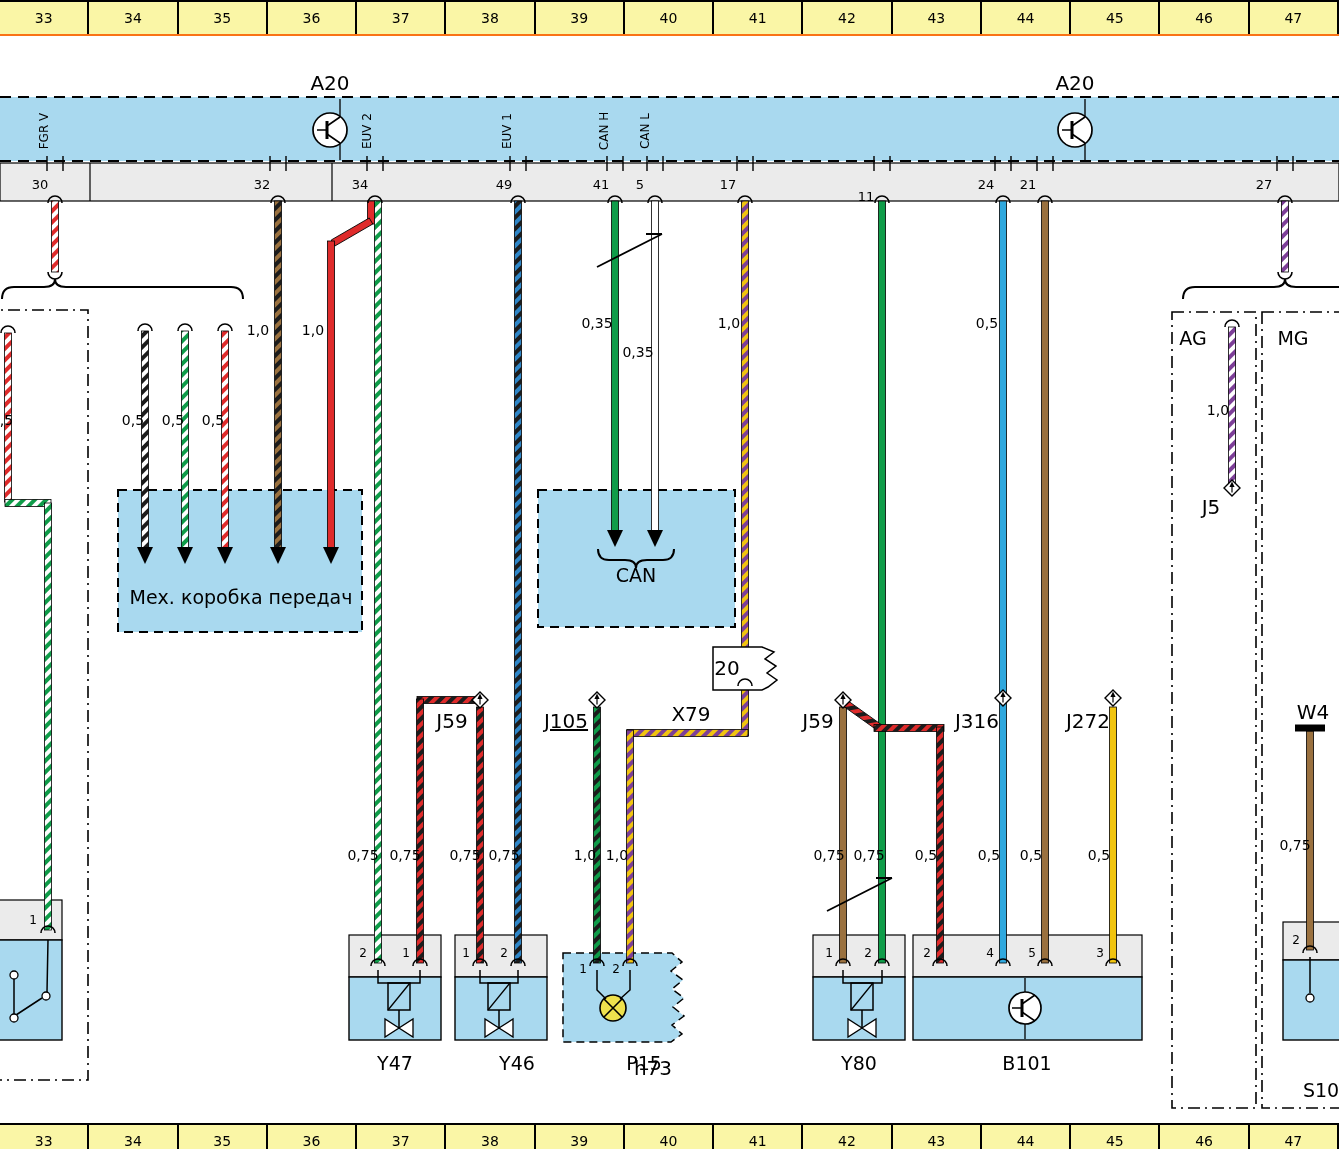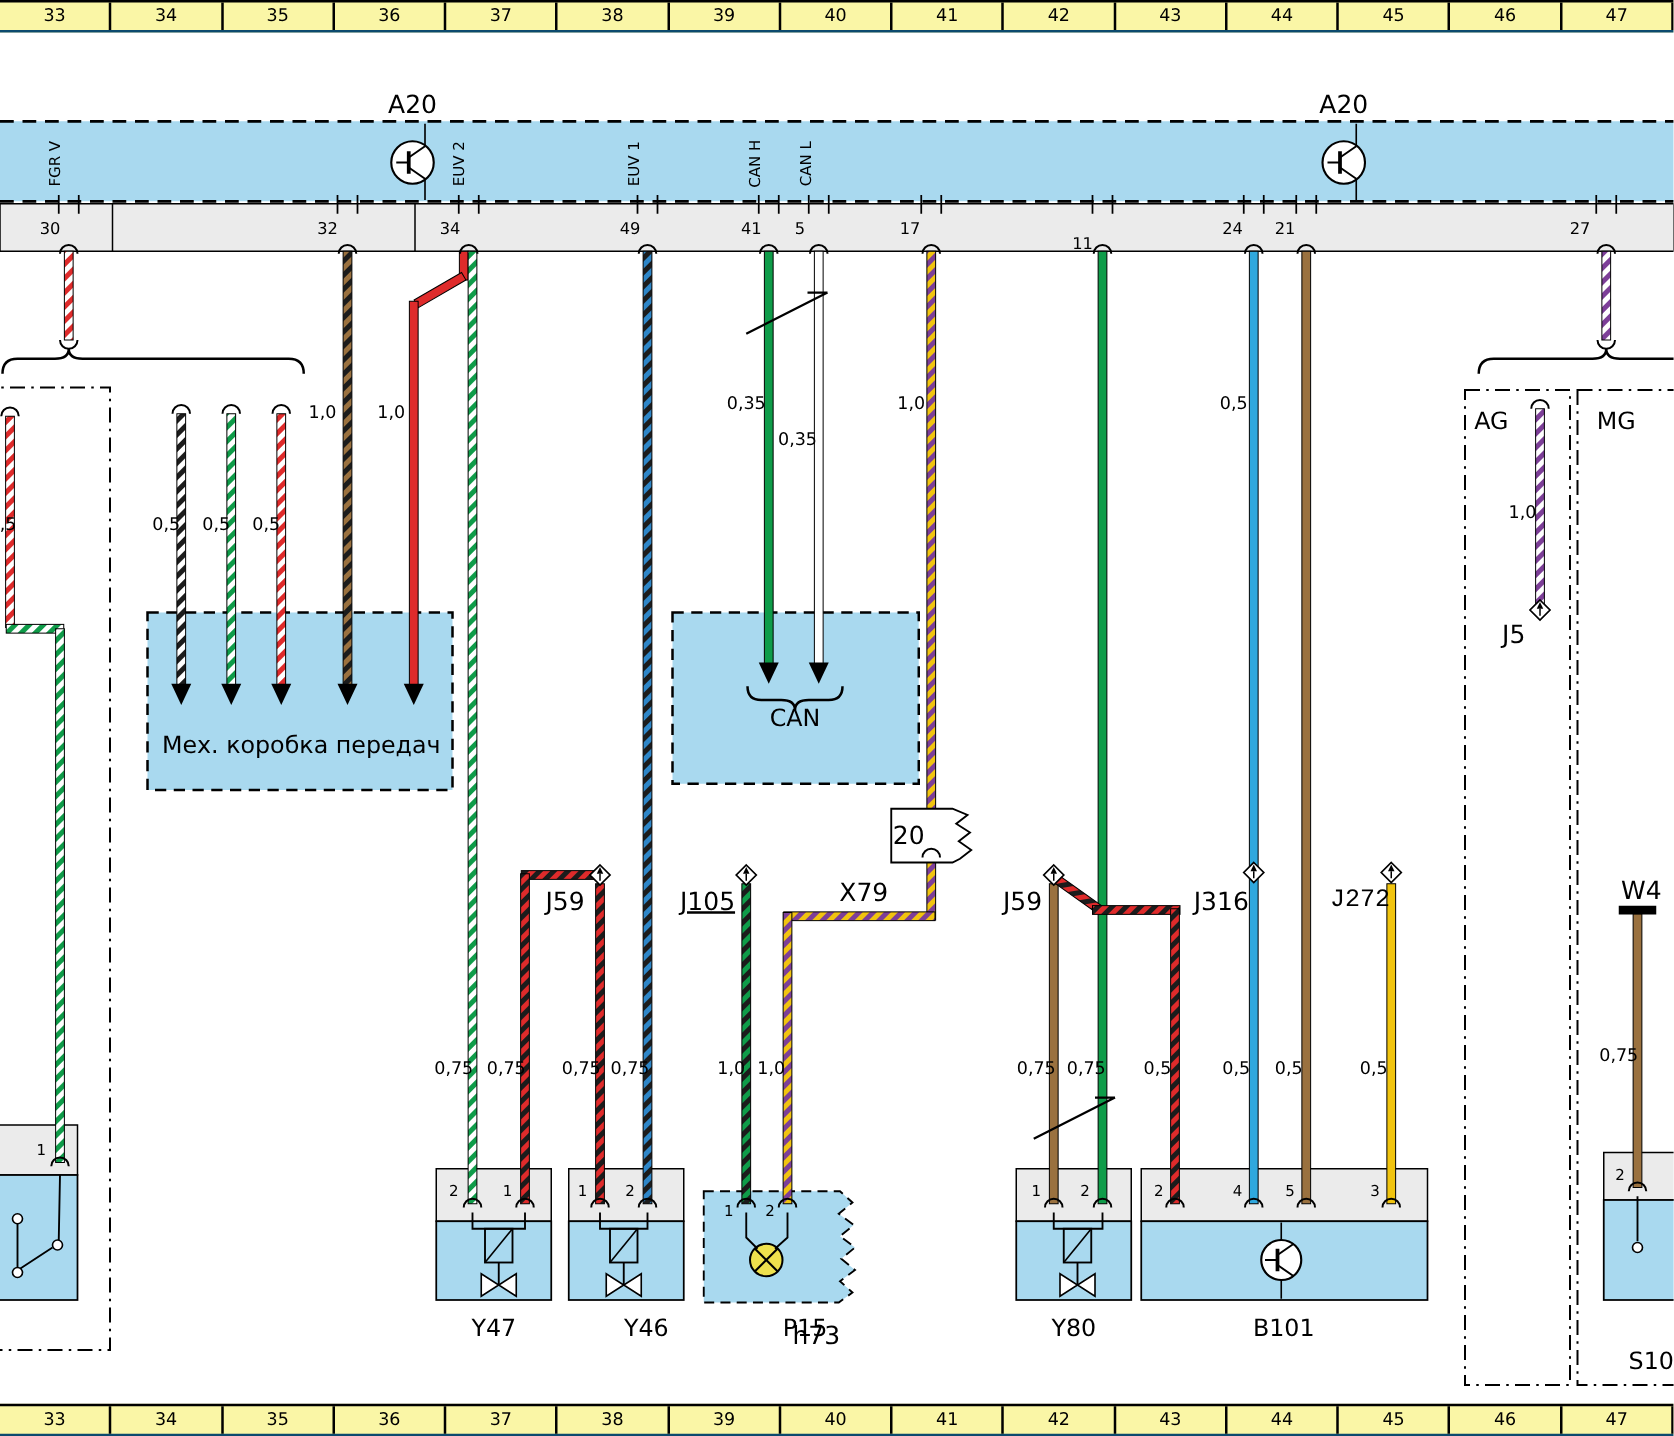--- a/index.html
+++ b/index.html
@@ -1,21 +1,21 @@
 <!DOCTYPE html>
 <html><head>
 <meta charset="utf-8">
 <style>
   html,body{margin:0;padding:0;background:#fff}
   #root{position:relative;width:1339px;height:1149px;overflow:hidden;background:#fff;
         font-family:"DejaVu Sans",sans-serif;color:#000}
   #gfx{position:absolute;left:0;top:0;z-index:1}
   #labels{position:absolute;left:0;top:0;width:100%;height:100%;z-index:4;pointer-events:none}
-  .ruler{position:absolute;left:0;width:1339px;height:26px;display:flex;box-sizing:border-box;
-         border-top:2px solid #000;border-bottom:2px solid #0c4a6e;z-index:3}
+  .ruler{position:absolute;left:0;width:1339px;height:36px;display:flex;box-sizing:border-box;
+         border-top:2px solid #000;border-bottom:2px solid #f97316;z-index:3}
   .ruler .cell{flex:1;display:flex;align-items:center;justify-content:center;
                font-size:14px;border-right:2px solid #000;box-sizing:border-box}
   .lbl{position:absolute;transform:translate(-50%,-50%);white-space:nowrap;line-height:1}
   .pin{font-size:13px}
   .pin2{font-size:12px}
   .gauge{font-size:14px}
   .conn{font-size:20px}
   .name{font-size:19px}
   .title{font-size:19px}
   .big{font-size:20px}
@@ -253,21 +253,21 @@
       <div class="cell">44</div>
       <div class="cell">45</div>
       <div class="cell">46</div>
       <div class="cell">47</div>
     </div>
   <div id="labels">
       <div class="lbl conn" style="left: 452px; top: 721px;">J59</div>
       <div class="lbl conn" style="left: 566px; top: 721px; text-decoration: underline;">J105</div>
       <div class="lbl conn" style="left: 818px; top: 721px;">J59</div>
       <div class="lbl conn" style="left: 977px; top: 721px;">J316</div>
-      <div class="lbl conn" style="left: 1088px; top: 721px; font-family: Liberation Mono, monospace;">J272</div>
+      <div class="lbl conn" style="left: 1088px; top: 721px;">J272</div>
       <div class="lbl conn" style="left: 1211px; top: 507px;">J5</div>
       <div class="lbl big" style="left: 330px; top: 83px;">A20</div>
       <div class="lbl big" style="left: 1075px; top: 83px;">A20</div>
       <div class="lbl pin" style="left: 40px; top: 184px;">30</div>
       <div class="lbl pin" style="left: 262px; top: 184px;">32</div>
       <div class="lbl pin" style="left: 360px; top: 184px;">34</div>
       <div class="lbl pin" style="left: 504px; top: 184px;">49</div>
       <div class="lbl pin" style="left: 601px; top: 184px;">41</div>
       <div class="lbl pin" style="left: 640px; top: 184px;">5</div>
       <div class="lbl pin" style="left: 728px; top: 184px;">17</div>

